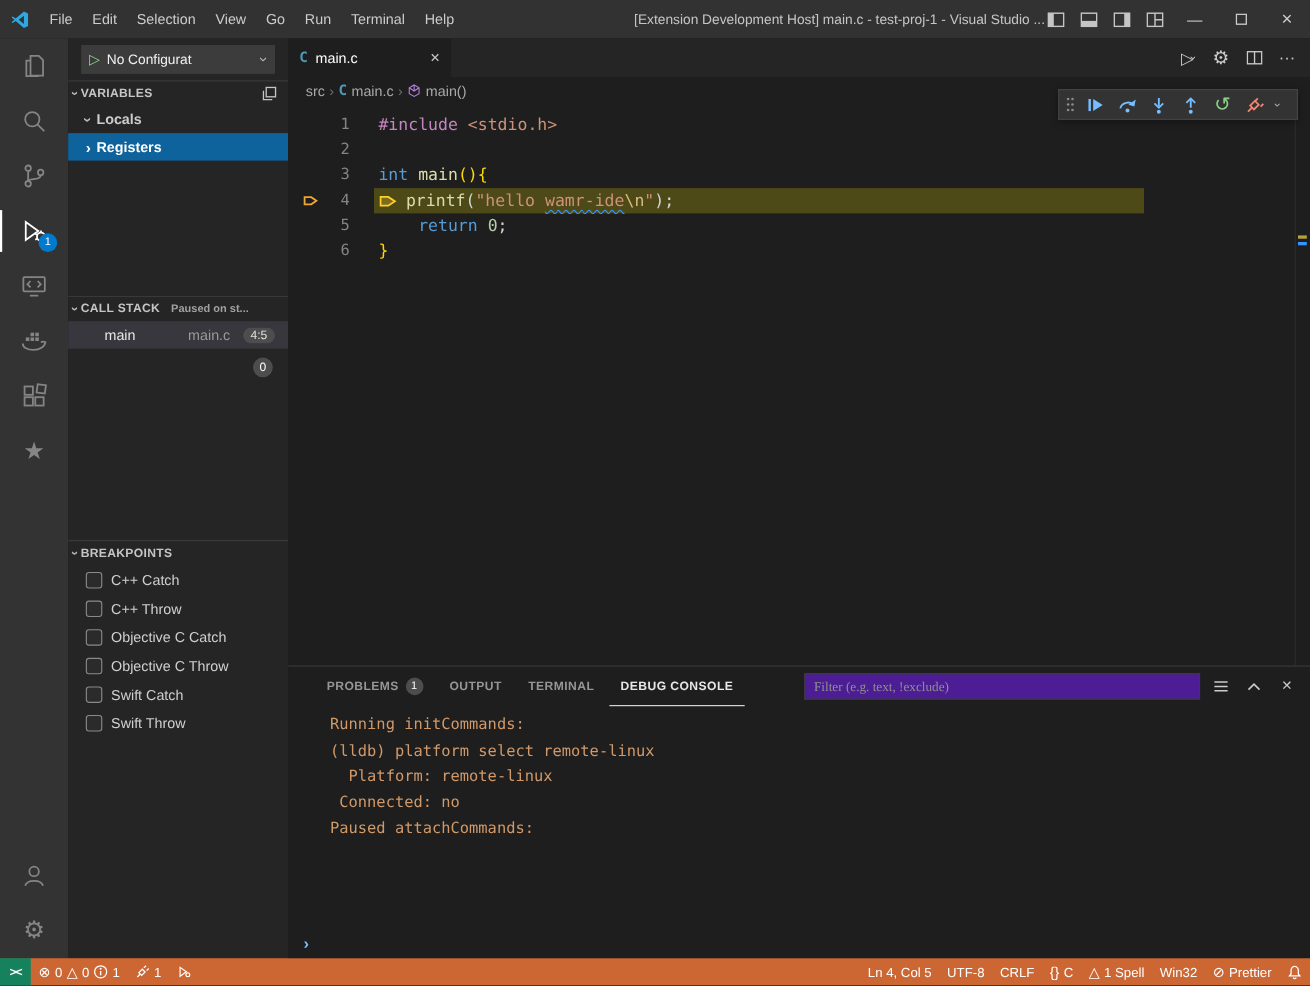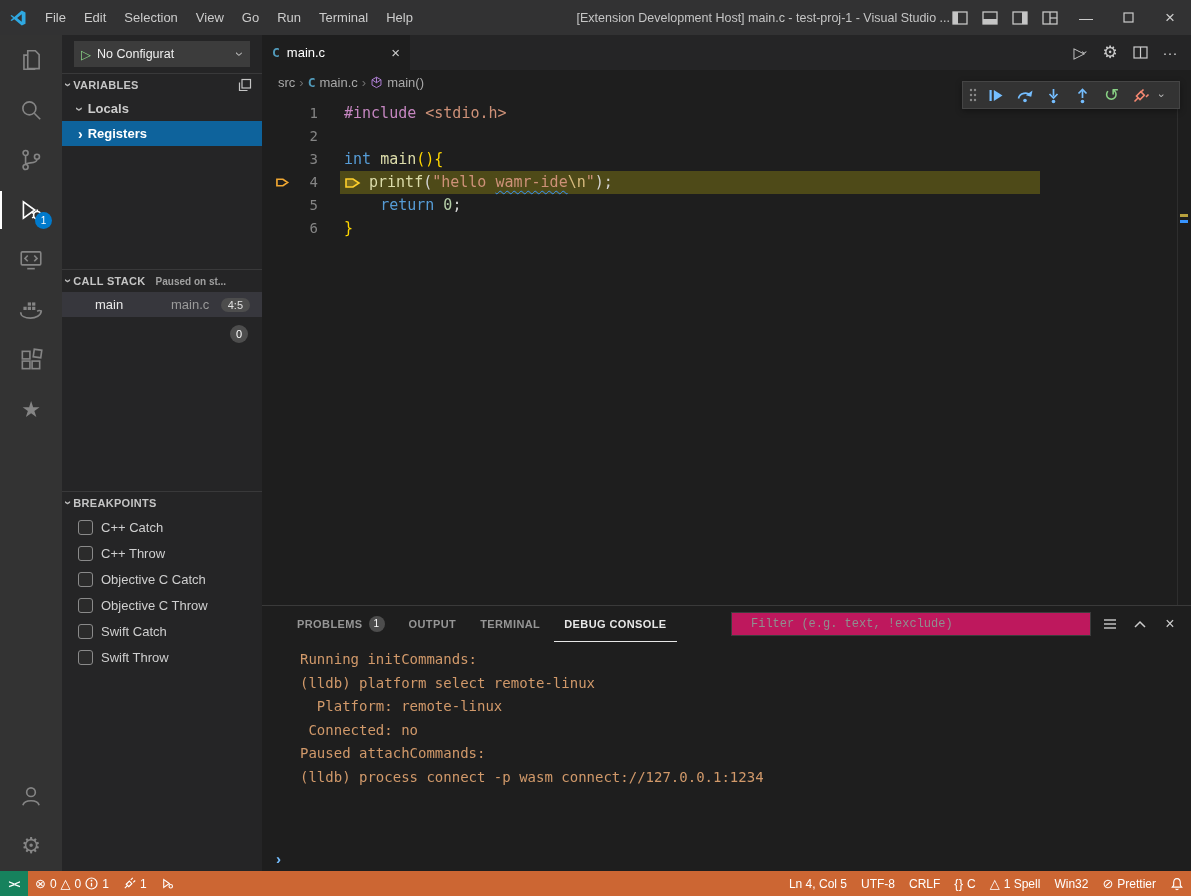--- a/index.html
+++ b/index.html
@@ -98,21 +98,21 @@
   .dbg-chev { width:12px; color:#bbbbbb; font-size:11px; display:flex; justify-content:center; }
 
   
   .panel { height:266px; flex:0 0 auto; border-top:1px solid #3a3a3a; display:flex; flex-direction:column; background:#1e1e1e; }
   .panel-hdr { height:36px; display:flex; align-items:center; padding:0 10px 0 25px; flex:0 0 auto; }
   .panel-tabs { display:flex; align-items:center; gap:4px; }
   .ptab { display:flex; align-items:center; gap:6px; padding:0 10px; height:35px; font-size:11px; font-weight:bold; letter-spacing:0.4px; color:#969696; border-bottom:1px solid transparent; }
   .ptab.active { color:#e7e7e7; border-bottom-color:#e7e7e7; }
   .ptab-badge { background:#4d4d4d; color:#ffffff; font-size:10px; font-weight:normal; min-width:16px; height:16px; border-radius:50%; display:flex; align-items:center; justify-content:center; }
   .panel-right { margin-left:auto; display:flex; align-items:center; gap:8px; }
-  .filter-input { width:360px; height:24px; background:#be185d; border:1px solid #3c3c3c; color:#cccccc; font-size:12px; padding:0 19px; outline:none; font-family:Liberation Mono, monospace; }
+  .filter-input { width:360px; height:24px; background:#4c1d95; border:1px solid #3c3c3c; color:#cccccc; font-size:12px; padding:0 8px; outline:none; font-family:Liberation Serif, serif; }
   .filter-input::placeholder { color:#8f8f8f; }
   .ph-icon { width:22px; height:22px; display:flex; align-items:center; justify-content:center; color:#cccccc; font-size:14px; }
   .console { flex:1; padding:6px 0 0 38px; font-family:"DejaVu Sans Mono",monospace; font-size:14px; color:#d1996a; overflow:hidden; }
   .console-line { white-space:pre; line-height:23.5px; }
   .repl-row { height:26px; display:flex; align-items:center; padding-left:14px; gap:6px; flex:0 0 auto; }
   .repl-chev { color:#75beff; font-size:15px; font-weight:bold; }
   .repl-input { flex:1; background:transparent; border:none; outline:none; color:#cccccc; font-family:"DejaVu Sans Mono",monospace; font-size:14px; }
 
   
   .statusbar { height:25px; background:#cc6633; color:#ffffff; display:flex; align-items:center; font-size:12px; flex:0 0 auto; }
@@ -502,21 +502,20 @@
             </span>
             <span class="ph-icon" style="font-size:16px;">×</span>
           </div>
         </div>
         <div class="console">
           <div class="console-line">Running initCommands:</div>
           <div class="console-line">(lldb) platform select remote-linux</div>
           <div class="console-line">  Platform: remote-linux</div>
           <div class="console-line"> Connected: no</div>
           <div class="console-line">Paused attachCommands:</div>
-          <div class="console-line">(lldb) process connect -p wasm connect://127.0.0.1:1234</div>
         </div>
         <div class="repl-row">
           <span class="repl-chev">›</span>
           <input class="repl-input" style="">
         </div>
       </div>
 
     </div>
   </div>
 

